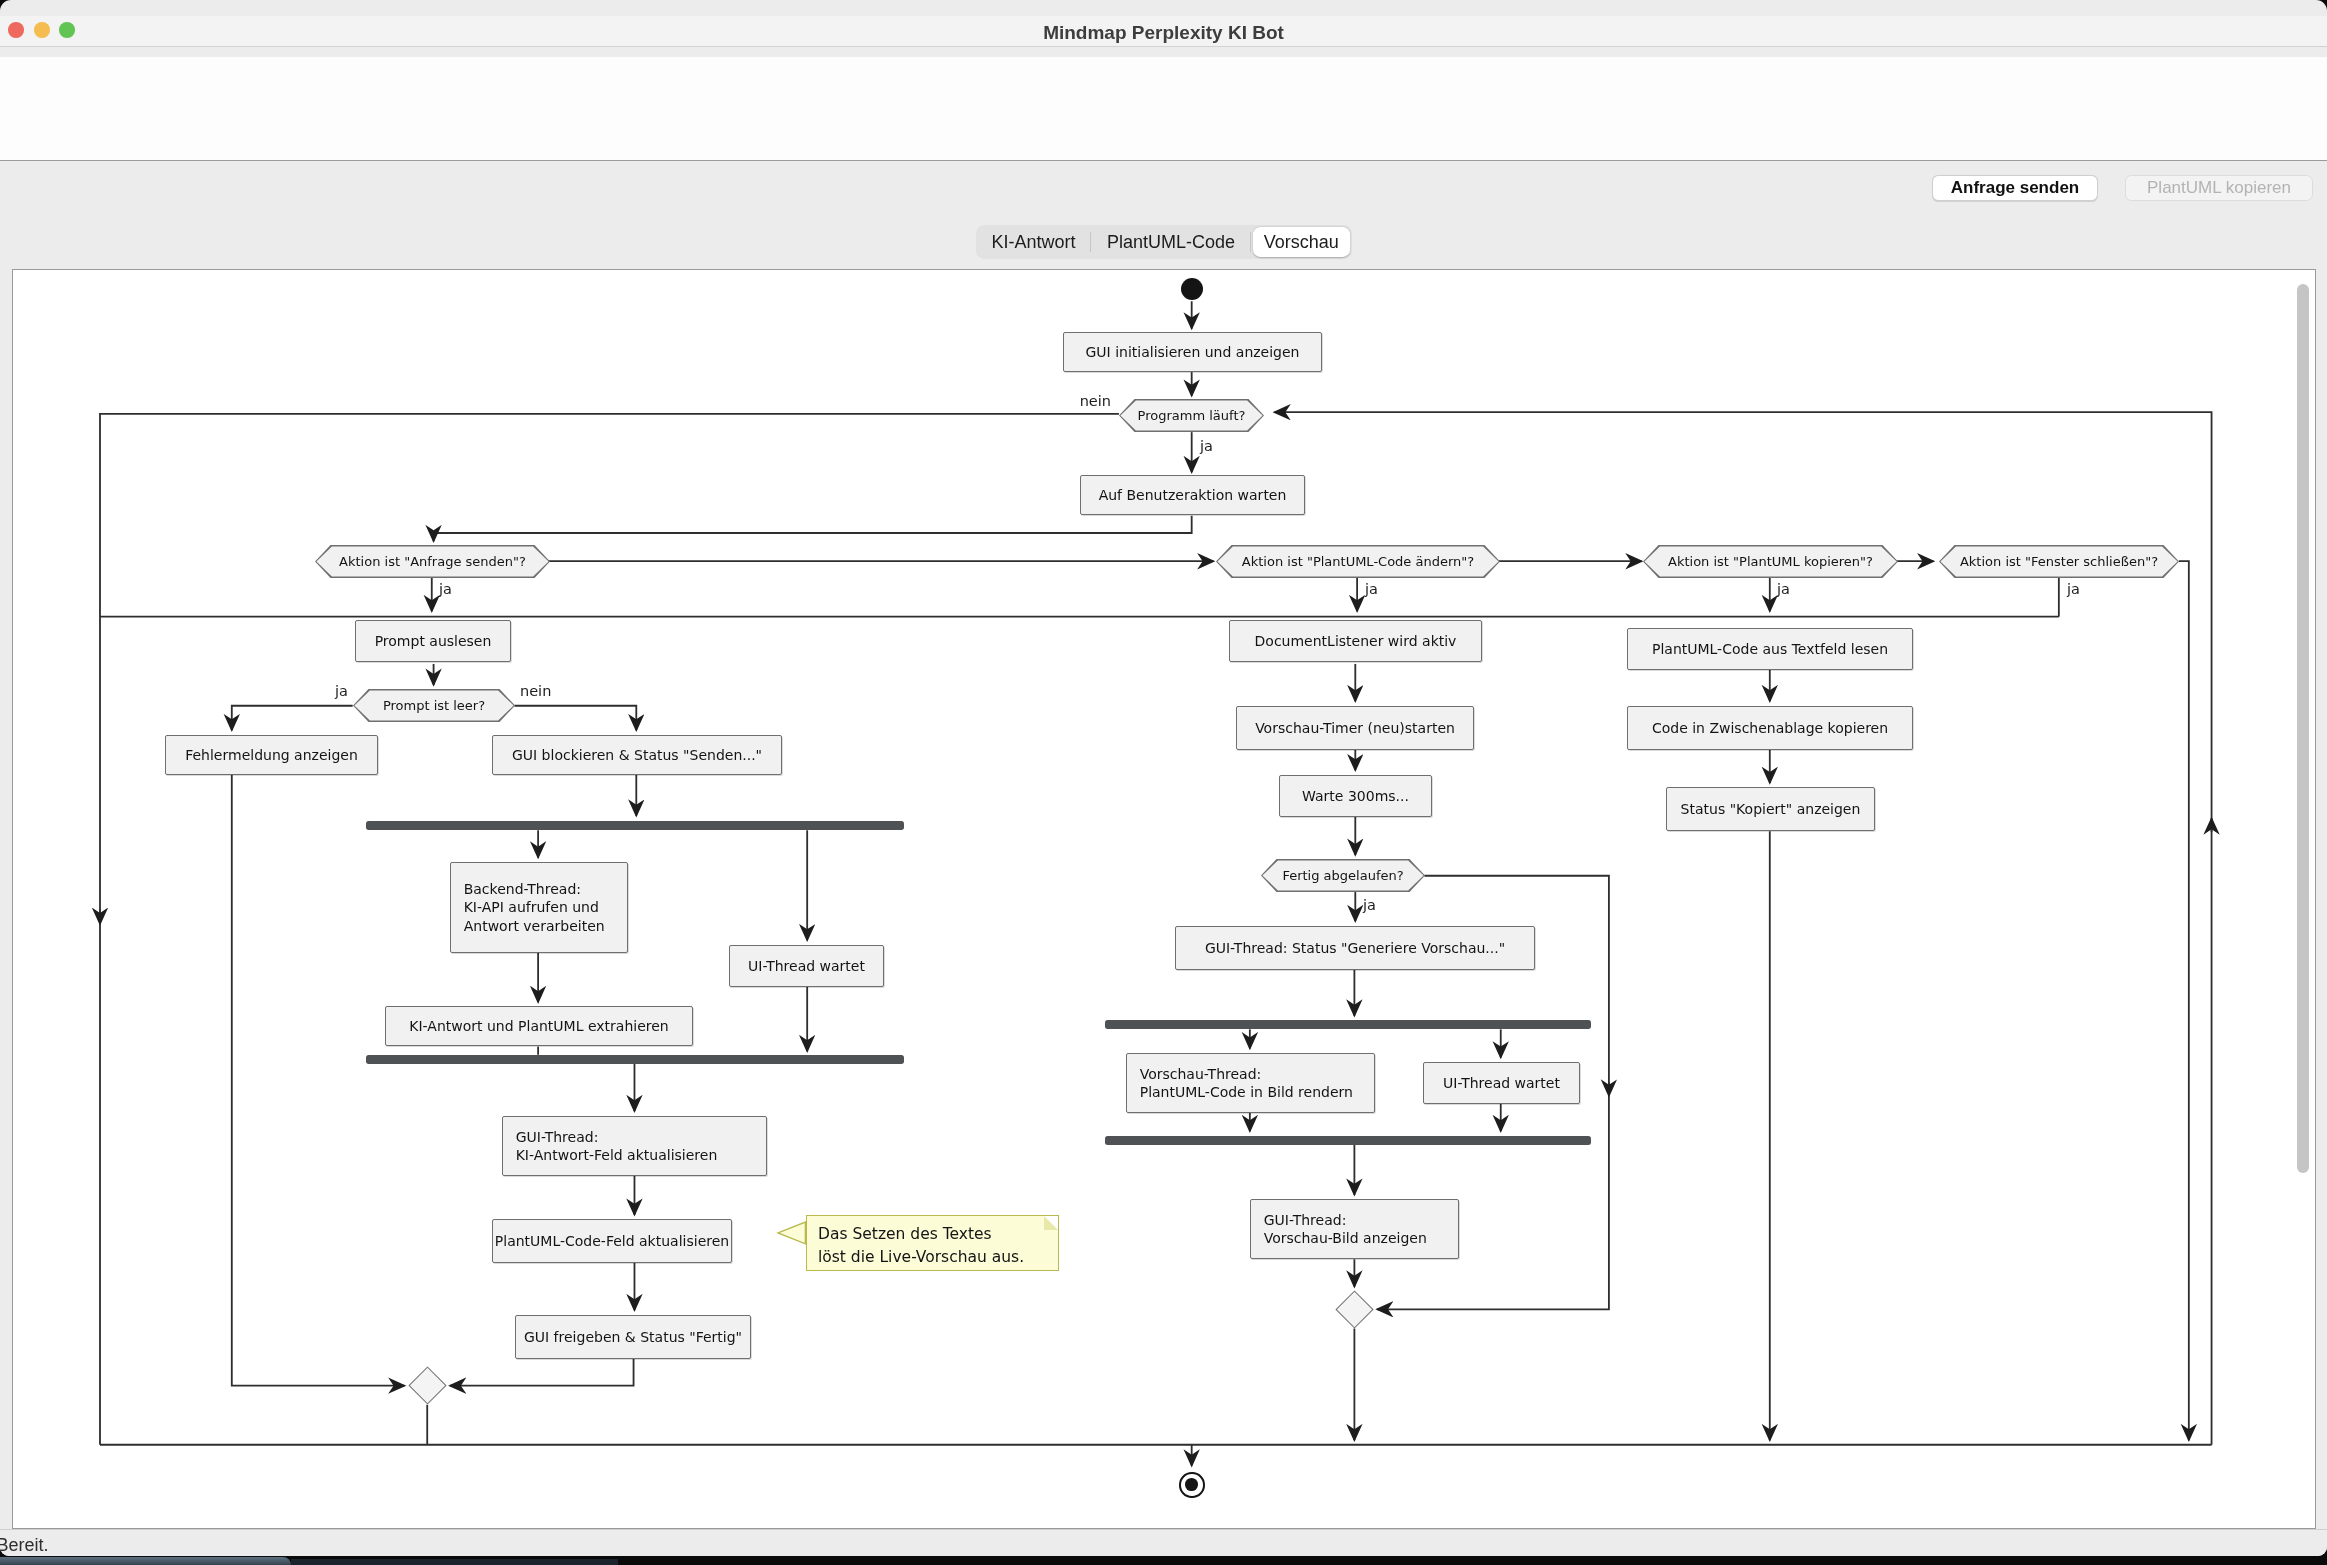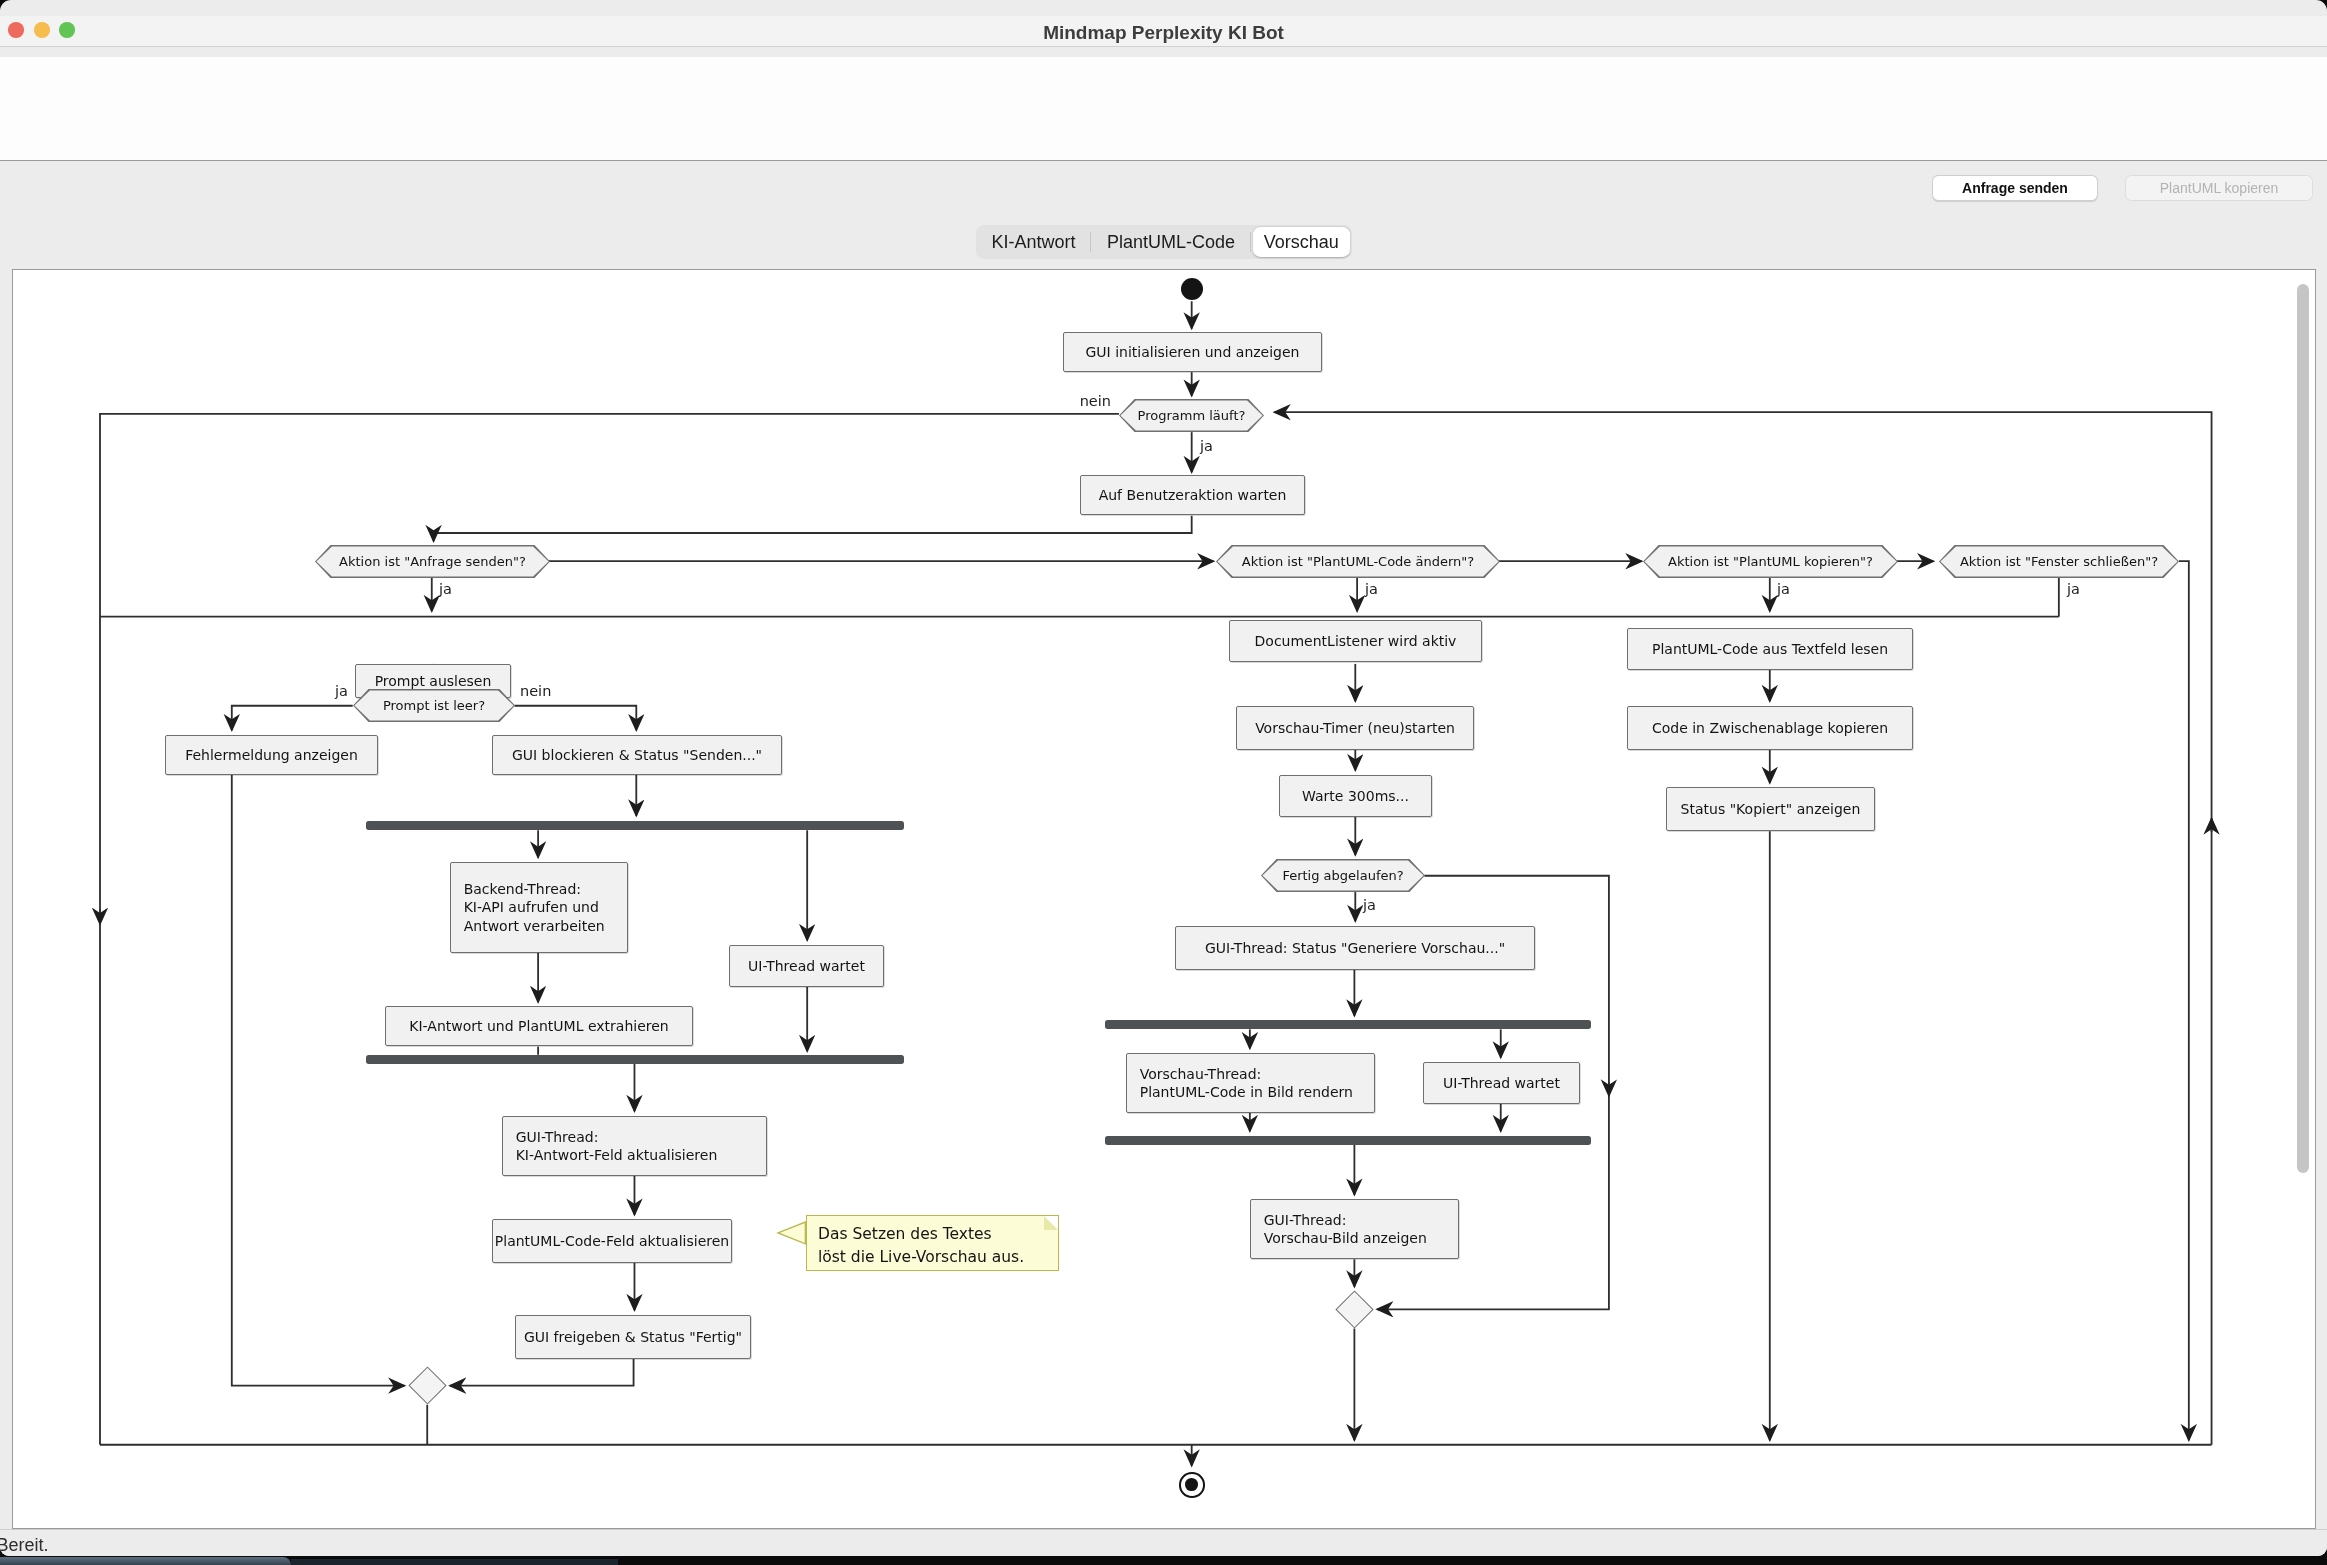--- a/index.html
+++ b/index.html
@@ -7,21 +7,21 @@
   .window{position:absolute;left:0;top:0;width:2327px;height:1556px;background:#ececec;border-radius:11px 11px 9px 9px;overflow:hidden;}
   .titlebar{position:absolute;left:0;top:16px;width:100%;height:30px;background:#f3f3f3;border-bottom:0.9px solid #d2d2d2;}
   .title{position:absolute;left:0;right:0;top:5.5px;text-align:center;font-size:19px;font-weight:bold;color:#3d3d3d;}
   .tl{position:absolute;top:6.4px;width:15.5px;height:15.5px;border-radius:50%;}
   .tl.red{left:8.2px;background:#ee6a5f;}
   .tl.yellow{left:34px;background:#f5bd4f;}
   .tl.green{left:59px;background:#61c454;}
   .promptbar{position:absolute;left:0;top:31px;width:100%;height:25.5px;background:#ebebeb;border-bottom:0.9px solid #9b9b9b;}
   .promptlabel{position:absolute;left:1.8px;top:2.7px;font-size:18px;color:#000;}
   .promptinput{position:absolute;left:0;top:57px;width:100%;height:104px;background:#fdfdfd;border:none;border-bottom:1.8px solid #9b9b9b;font-size:18px;padding:3.6px;box-sizing:border-box;resize:none;outline:none;}
-  .btn{position:absolute;top:175px;height:26px;border-radius:6.4px;font-size:14px;display:flex;align-items:center;justify-content:center;box-sizing:border-box;}
+  .btn{position:absolute;top:175px;height:26px;border-radius:6.4px;font-size:17px;display:flex;align-items:center;justify-content:center;box-sizing:border-box;}
   .btn.send{left:1932px;width:166px;background:#ffffff;border:0.9px solid #cfcfcf;color:#111;font-weight:600;box-shadow:0 0.9px 0.9px rgba(0,0,0,.12);}
   .btn.copy{left:2125px;width:188px;background:#f3f3f3;border:0.9px solid #dcdcdc;color:#b3b3b3;}
   .tabs{position:absolute;left:976px;top:225px;width:376px;height:34px;background:#e2e2e2;border-radius:8.2px;display:flex;}
   .tab{display:flex;align-items:center;justify-content:center;font-size:18px;color:#1c1c1c;position:relative;}
   .tab.t1{width:115px;}.tab.t2{width:160px;}.tab.t3{width:101px;}
   .tab.t1:after,.tab.t2:after{content:"";position:absolute;right:0;top:7.3px;bottom:7.3px;width:0.9px;background:#c6c6c6;}
   .tab.selected{background:#ffffff;border-radius:7.3px;margin:1.8px;box-shadow:0 0.9px 1.8px rgba(0,0,0,.25);}
   .tab.t3.selected{width:97px;}
   .panel{position:absolute;left:11.8px;top:269px;width:2304px;height:1260px;background:#ffffff;border:0.9px solid #9a9a9a;box-sizing:border-box;}
   .scrollthumb{position:absolute;left:2297px;top:284px;width:11.8px;height:889px;background:#c5c5c5;border-radius:6.4px;}
@@ -159,21 +159,21 @@
         <span>Aktion ist "PlantUML kopieren"?</span>
       </div>
     <div class="dg hex" style="left:1939px;top:545px;width:240px;height:33px;">
         <span>Aktion ist "Fenster schließen"?</span>
       </div>
     <div class="dg elabel" style="left:439px;top:581px;">ja</div>
     <div class="dg elabel" style="left:1365px;top:581px;">ja</div>
     <div class="dg elabel" style="left:1777px;top:581px;">ja</div>
     <div class="dg elabel" style="left:2067px;top:581px;">ja</div>
 
-    <div class="dg act" style="left:355px;top:620px;width:156px;height:34px;margin-top:44px;">Prompt auslesen</div>
+    <div class="dg act" style="left:355px;top:620px;width:156px;height:42px;">Prompt auslesen</div>
     <div class="dg hex" style="left:353px;top:689px;width:162px;height:33px;">
         <span>Prompt ist leer?</span>
       </div>
     <div class="dg elabel right" style="left:295px;top:683px;width:53px;">ja</div>
     <div class="dg elabel" style="left:520px;top:683px;">nein</div>
 
     <div class="dg act" style="left:125px;top:735px;width:213px;height:40px;margin-left:40px;">Fehlermeldung anzeigen</div>
     <div class="dg act" style="left:492px;top:735px;width:290px;height:40px;">GUI blockieren &amp; Status "Senden..."</div>
 
     <div class="dg bar" style="left:366px;top:821px;width:538px;"></div>

